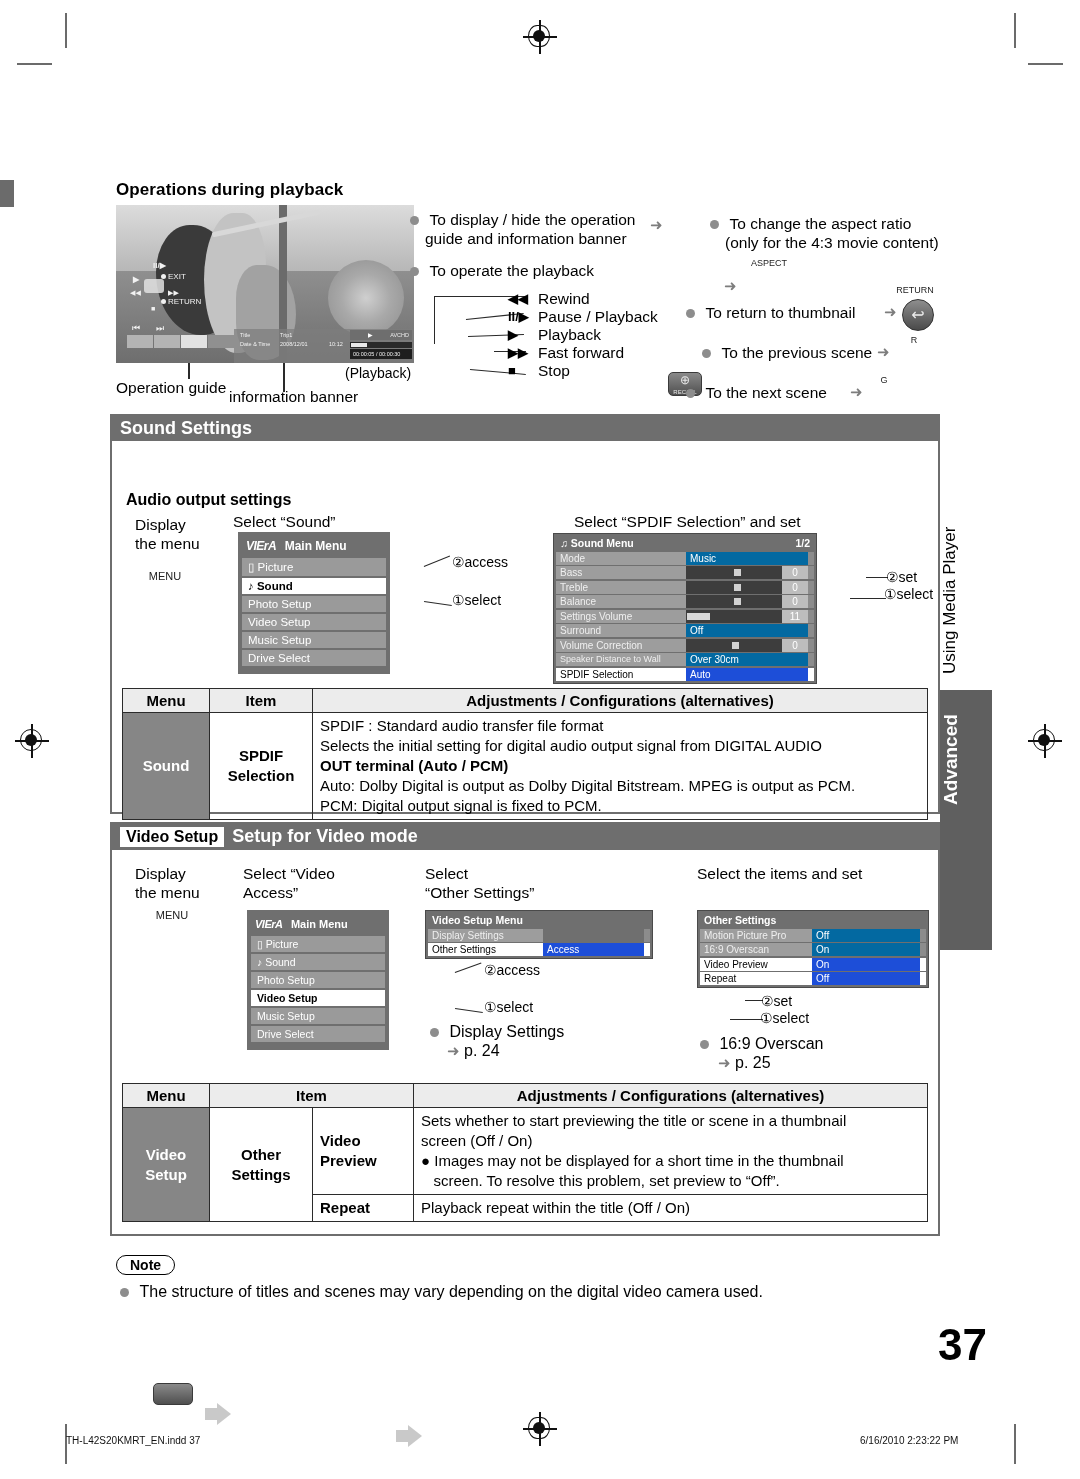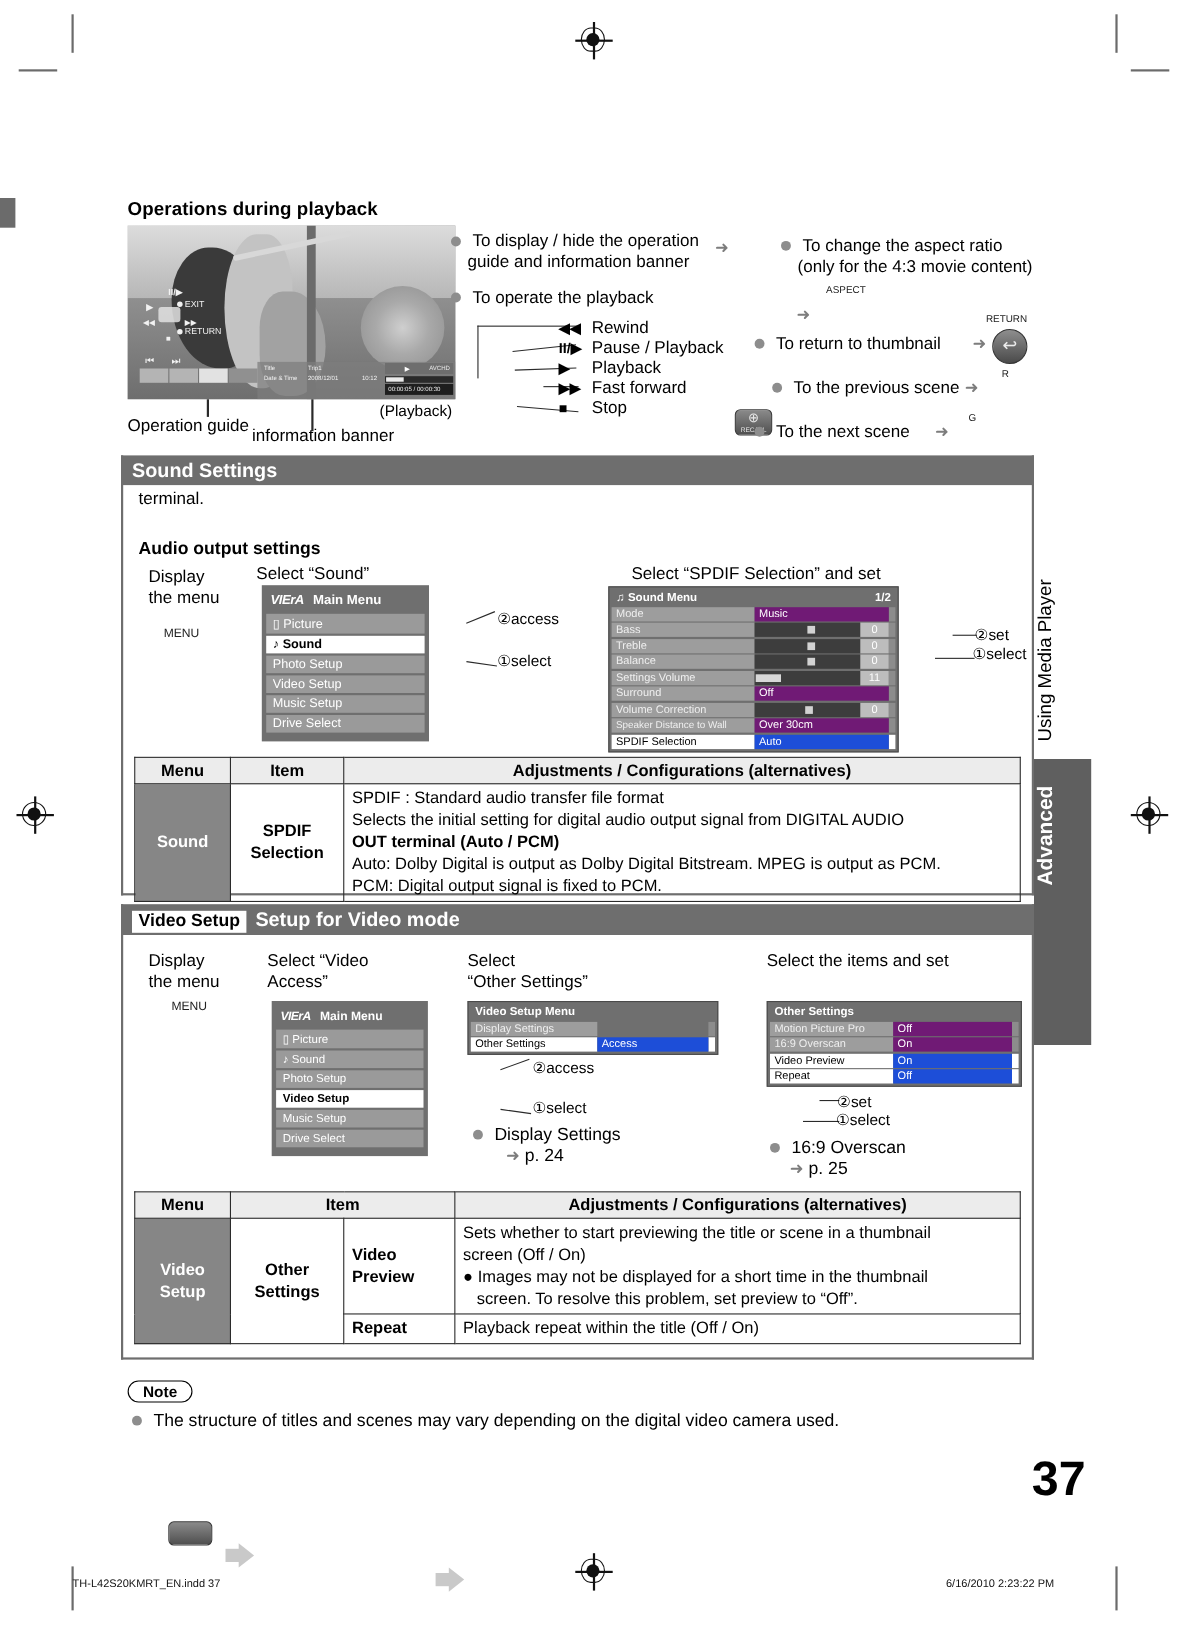--- a/index.html
+++ b/index.html
@@ -37,21 +37,21 @@
   .panel{box-sizing:border-box;}
   .p-row{font-size:11.5px;color:#fff;background:#9a9a9a;margin:2px 4px;padding:2px 6px;}
   .p-row.sel{background:#fff;color:#000;font-weight:bold;}
 
   
   .smenu{background:#6f6f6f;border:1px solid #4a4a4a;box-sizing:border-box;padding:2px;}
   .smenu .hdr{display:flex;justify-content:space-between;color:#fff;font-size:10.5px;font-weight:bold;padding:1px 4px;}
   .srow{display:flex;align-items:center;margin-top:1.5px;height:13px;}
   .srow .lbl{background:#9d9d9d;color:#efefef;font-size:10px;padding:0 4px;box-sizing:border-box;
              line-height:13px;white-space:nowrap;overflow:hidden;}
-  .srow .val{background:#701a75;color:#fff;font-size:10px;padding:0 4px;box-sizing:border-box;
+  .srow .val{background:#0369a1;color:#fff;font-size:10px;padding:0 4px;box-sizing:border-box;
              line-height:13px;flex:1;position:relative;white-space:nowrap;overflow:hidden;}
   .srow.hl .lbl{background:#fff;color:#000;}
   .srow.hl .val{background:#1d4ed8;color:#fff;}
   .sbar{background:#3d3d3d;height:13px;flex:1;position:relative;}
   .sbar .knob{position:absolute;top:3px;width:7px;height:7px;background:#d2d2d2;}
   .sbar .fill{position:absolute;left:1px;top:3px;height:7px;background:#d8d8d8;}
   .snum{background:#bdbdbd;color:#fff;font-size:10px;width:26px;text-align:center;line-height:13px;}
   .scap{background:#8c8c8c;width:6px;height:13px;}
 
   
@@ -289,21 +289,20 @@
 <div class="abs arrowr" style="left:850px;top:383px;">➜</div>
 <div class="abs rlabel" style="left:869px;top:375px;width:30px;">G</div>
 <div class="abs rbtn" style="left:871px;top:387px;width:28px;height:15px;background:linear-gradient(#d8d8d8,#9a9a9a);"></div>
 
 <div class="abs obox" style="left:110px;top:414px;width:830px;height:400px;border-top:none;">
 </div>
 <div class="abs band" style="left:110px;top:414px;width:830px;height:27px;">
   <span>Sound Settings</span>
 </div>
 <div class="abs body-txt" style="left:126px;top:444px;width:800px;">
-  <div>terminal.</div>
 </div>
 <div class="abs" style="left:126px;top:491px;font-size:16px;font-weight:bold;">Audio output settings</div>
 
 <div class="abs body-txt" style="left:135px;top:515px;">
   <div>Display</div>
   <div>the menu</div>
 </div>
 <div class="abs rlabel" style="left:142px;top:570px;width:46px;font-size:11px;">MENU</div>
 <div class="abs rbtn" style="left:146px;top:584px;width:38px;height:20px;"></div>
 <div class="abs fatarrow" style="left:196px;top:583px;"></div>
@@ -504,21 +503,21 @@
 </div>
 
 <div class="leader abs" style="left:455px;top:972px;width:28px;height:1.4px;transform:rotate(-20deg);transform-origin:left;"></div>
 <div class="abs" style="left:484px;top:962px;font-size:14px;">②access</div>
 <div class="leader abs" style="left:455px;top:1008px;width:28px;height:1.4px;transform:rotate(8deg);transform-origin:left;"></div>
 <div class="abs" style="left:484px;top:999px;font-size:14px;">①select</div>
 
 <div class="abs" style="left:430px;top:1022px;">
   <span class="bullet"></span>
   <span class="body-txt" style="font-size:16px;">Display Settings</span>
-  <div style="margin-left:30px;">
+  <div style="margin-left:17px;">
     <span class="arrowr">➜</span>
     <span class="body-txt" style="font-size:16px;">p. 24</span>
   </div>
 </div>
 
 <div class="abs body-txt" style="left:697px;top:864px;">Select the items and set</div>
 
 <div class="abs smenu" style="left:697px;top:910px;width:232px;">
   <div class="hdr">
     <span>Other Settings</span>

